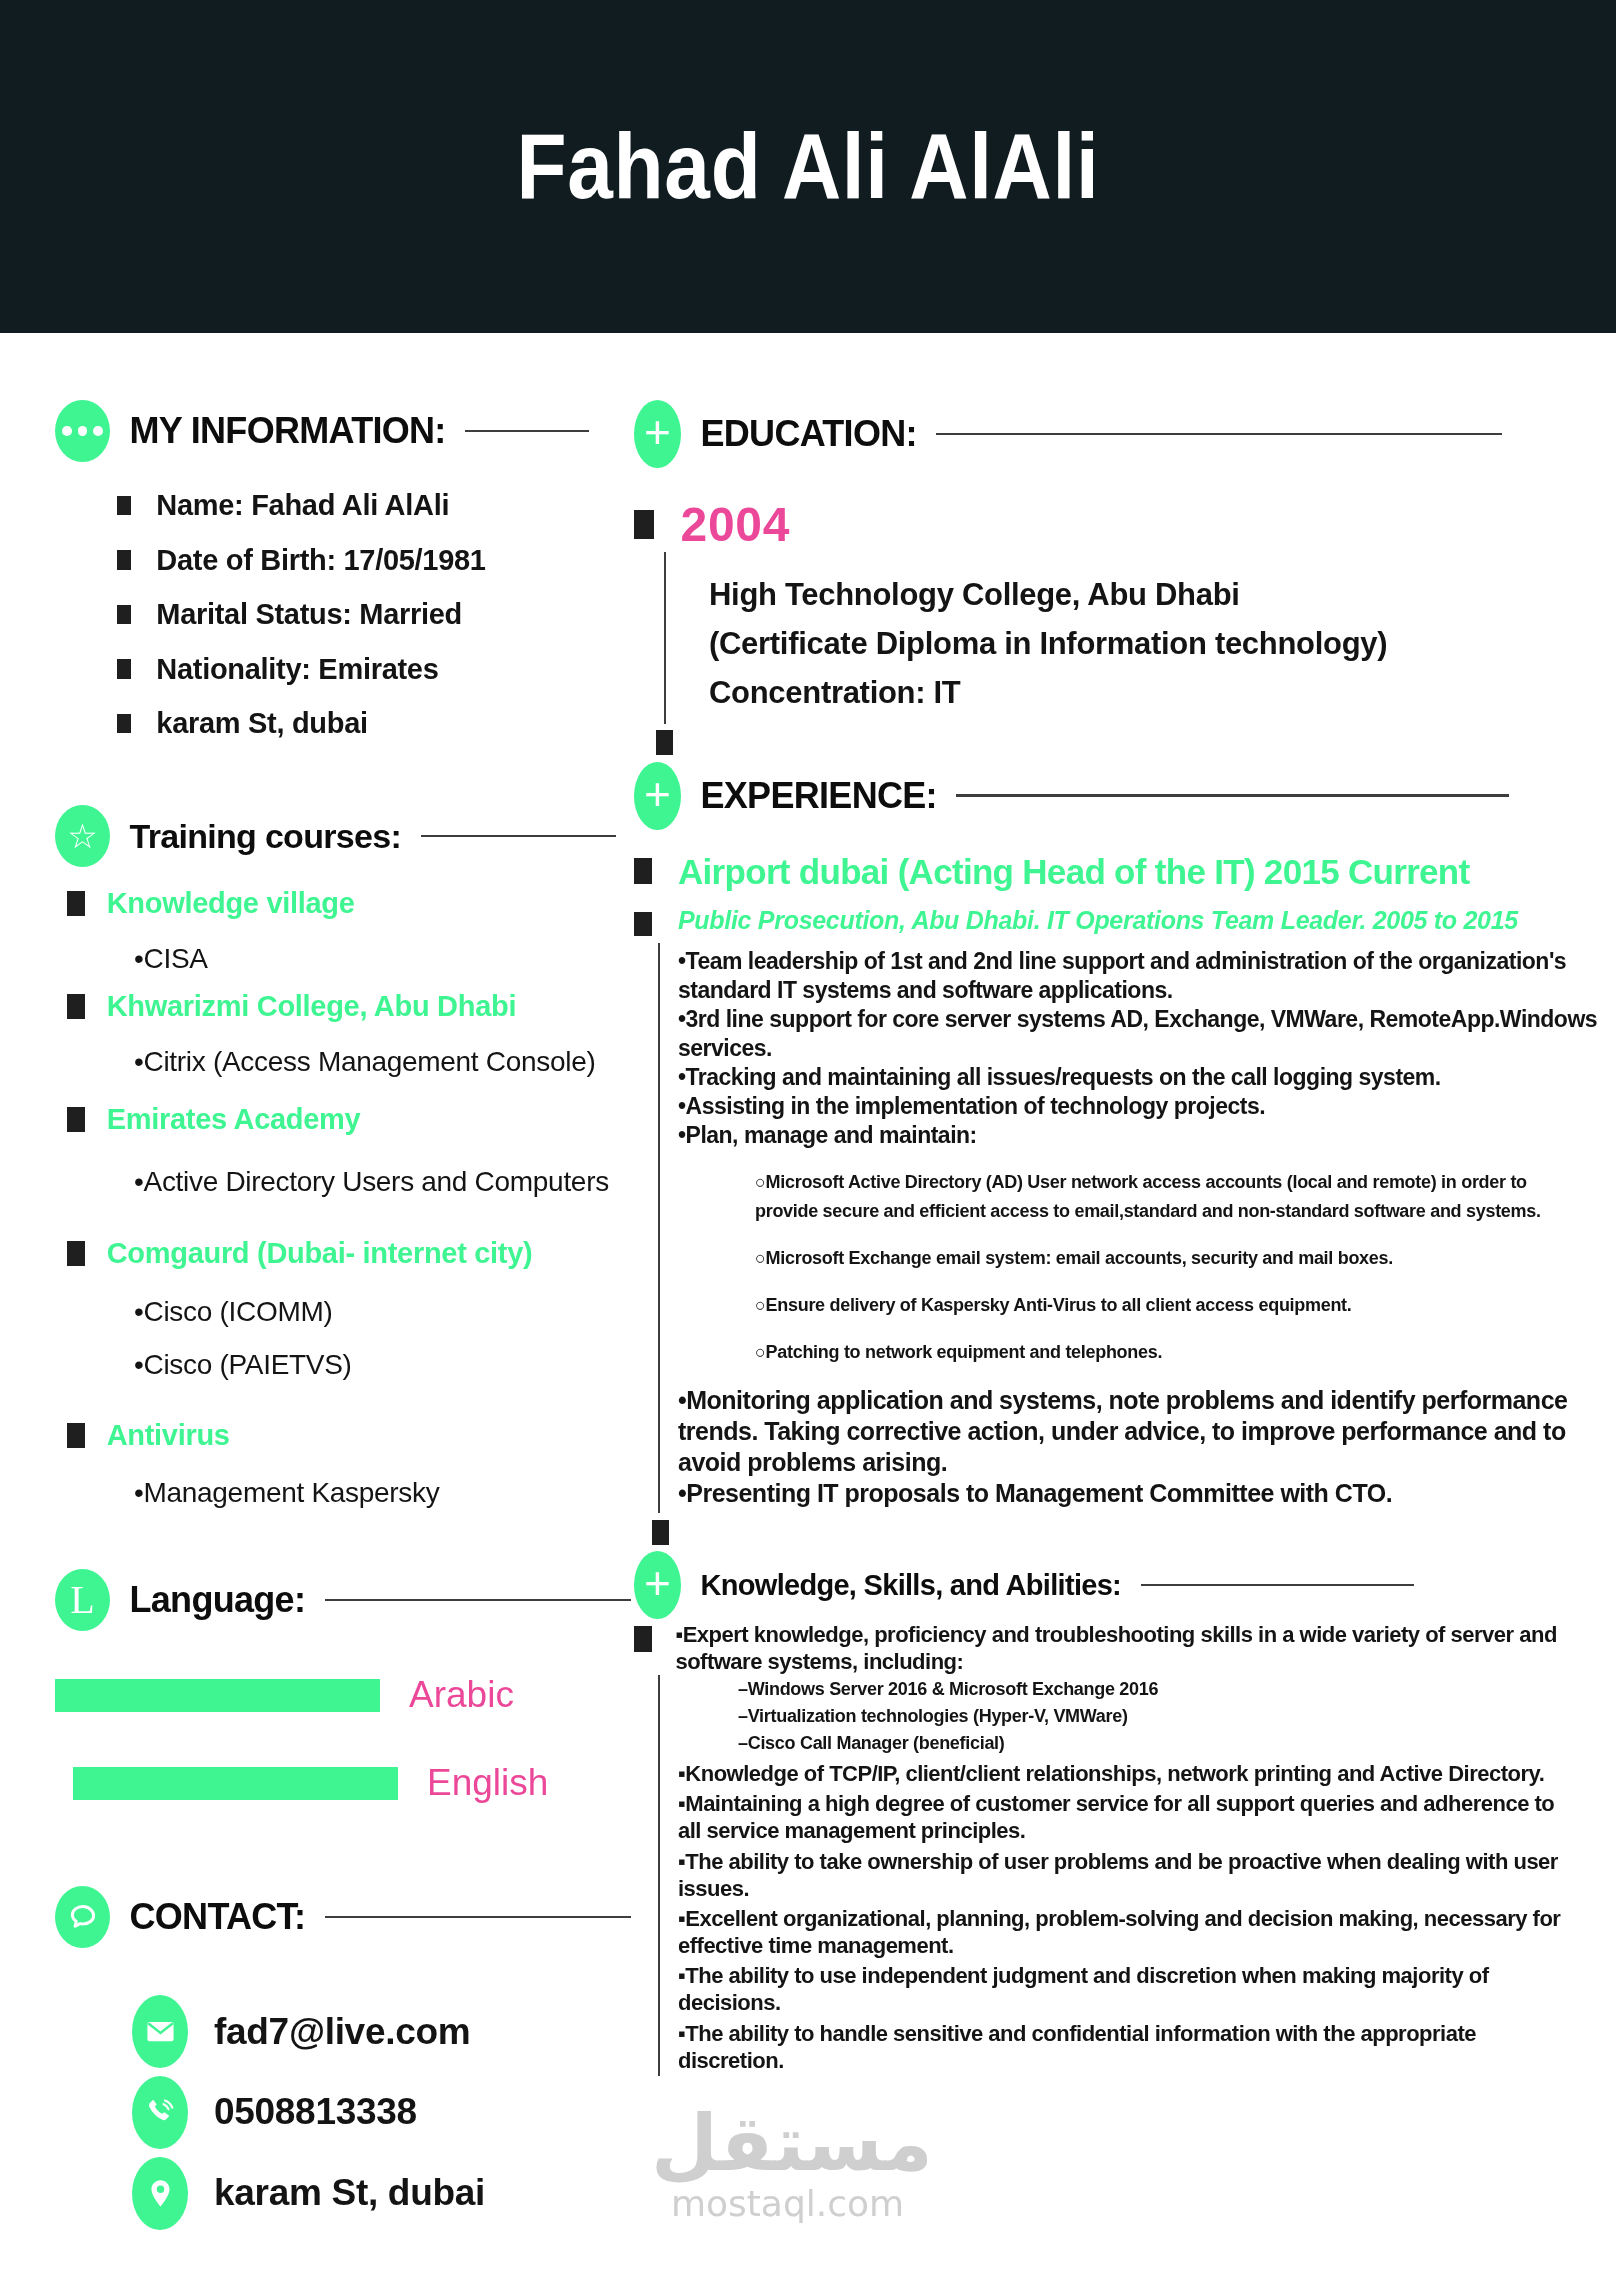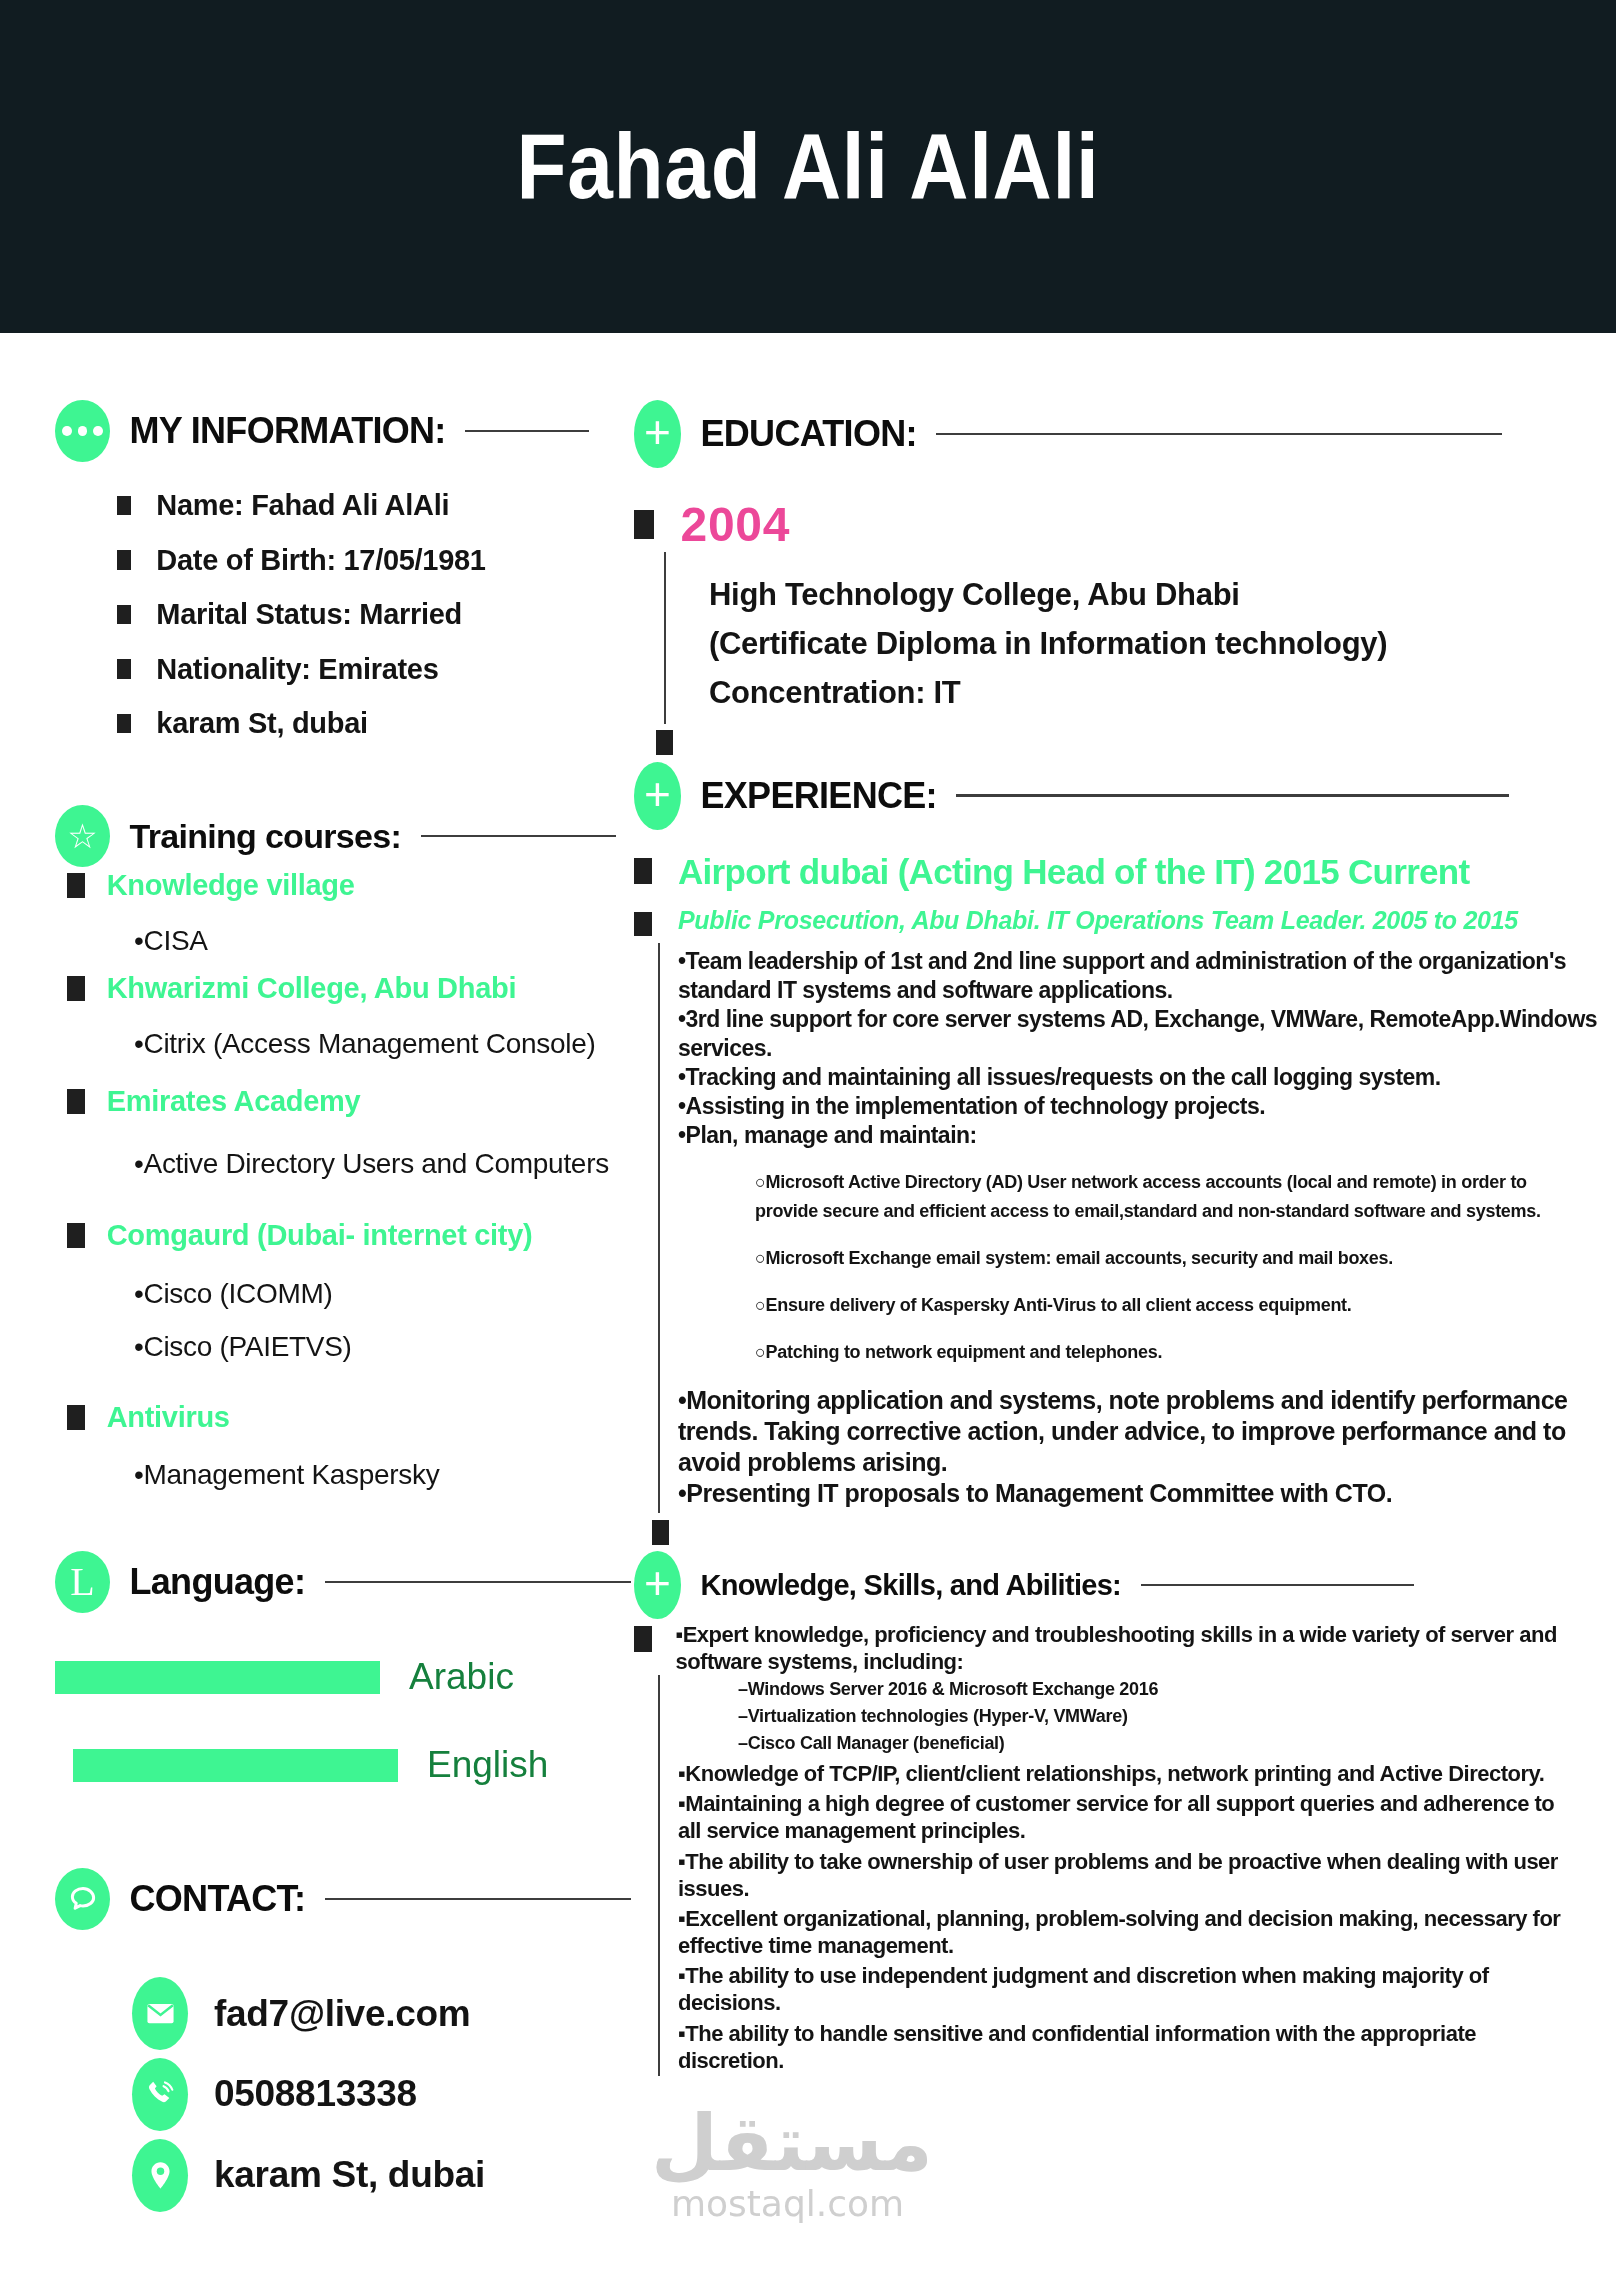--- a/index.html
+++ b/index.html
@@ -29,21 +29,21 @@
   .info-item .sq{width:14.3px;height:19.5px;}
   .first-info{margin-top:27px;}
 
   .tc-group-head{display:flex;align-items:center;gap:22px;margin-left:11.7px;
                  color:#3ef592;font-weight:bold;font-size:29px;letter-spacing:-0.3px;}
   .tc-group-head .sq{width:18px;height:25px;}
   .tc-sub{margin-left:79px;font-size:28px;letter-spacing:-0.3px;color:#141414;font-weight:500;}
 
   .lang-row{display:flex;align-items:center;gap:29px;}
   .bar{width:325px;height:33px;background:#3ef592;}
-  .lang-label{font-size:37px;color:#15803d;font-family:"Liberation Sans",sans-serif;}
+  .lang-label{font-size:37px;color:#ec4899;font-family:"Liberation Sans",sans-serif;}
 
   .contact-row{display:flex;align-items:center;gap:26px;margin-left:77px;}
   .c-icon{flex:none;width:56px;height:73px;border-radius:50%;background:#3ef592;color:#fff;
           display:flex;align-items:center;justify-content:center;}
   .c-text{font-size:37px;font-weight:bold;letter-spacing:-0.3px;}
 
   
   .col-right{position:absolute;left:634px;top:400px;width:976px;z-index:1;}
   .year-row{display:flex;align-items:center;gap:27px;margin-top:29px;}
   .year-row .sq{width:19.5px;height:29px;}
@@ -134,21 +134,21 @@
     </div>
 
     <div class="sec-head" style="margin-top:65px;">
       <span class="icon-ell icon-left">
         <span class="star-glyph">☆</span>
       </span>
       <span class="sec-title" style="font-size:34px;">Training courses:</span>
       <span class="head-line" style="width:195px;"></span>
     </div>
 
-    <div class="tc-group-head" style="margin-top:2px;">
+    <div class="tc-group-head" style="margin-top:20px;">
       <span class="sq"></span>
       <span>Knowledge village</span>
     </div>
     <div class="tc-sub" style="margin-top:23.4px;">•CISA</div>
 
     <div class="tc-group-head" style="margin-top:14.3px;">
       <span class="sq"></span>
       <span>Khwarizmi College, Abu Dhabi</span>
     </div>
     <div class="tc-sub" style="margin-top:23.4px;">•Citrix (Access Management Console)</div>

